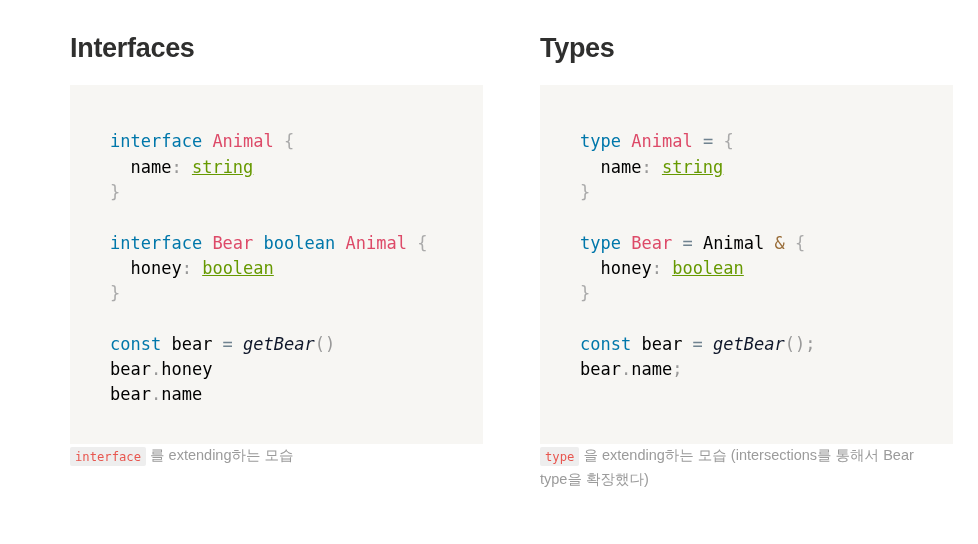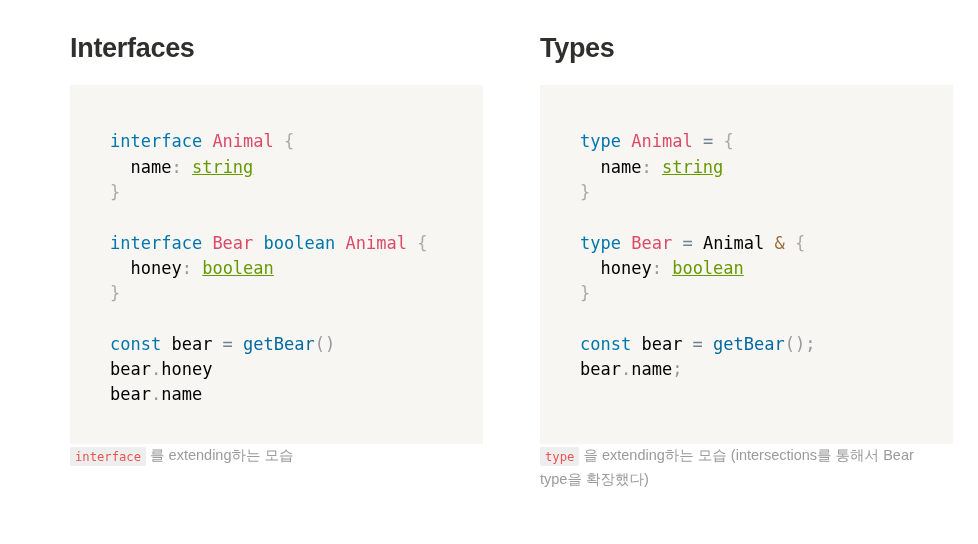--- a/index.html
+++ b/index.html
@@ -58,21 +58,21 @@
     white-space: pre;
     color: #383a42;
     margin: 0;
   }
   .code .blank { display: block; height: 25.3px; }
   .ln { display: block; }
 
   
   .t-kw    { color: #0077aa; }
   .t-type  { color: #dd4a68; }
-  .t-fn    { color: #0369a1; }
+  .t-fn    { color: #0f172a; font-style: italic; }
   .t-punc  { color: #999999; }
   .t-brace { color: #aaaaaa; }
   .t-plain { color: #000000; }
   .t-prim  { color: #669900; text-decoration: underline; }
   .t-op    { color: #9a6e3a; }
   .t-eq    { color: #708390; }
 
   .caption {
     font-size: 14.5px;
     line-height: 23px;

